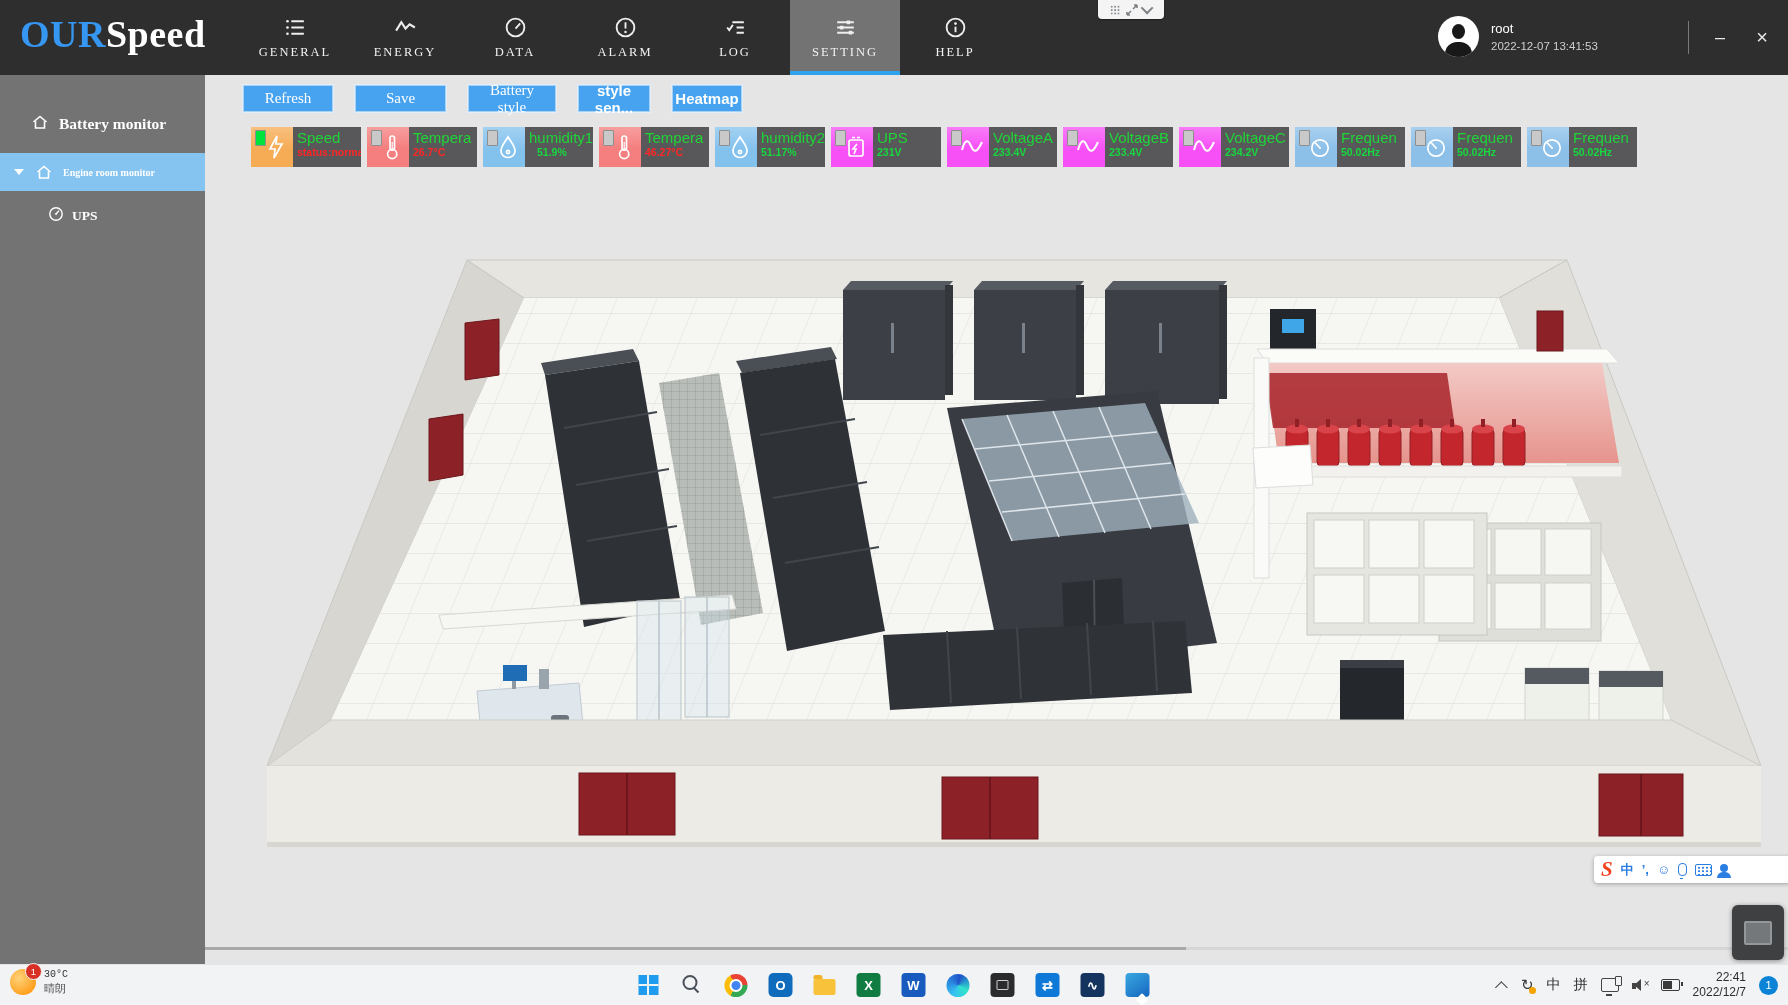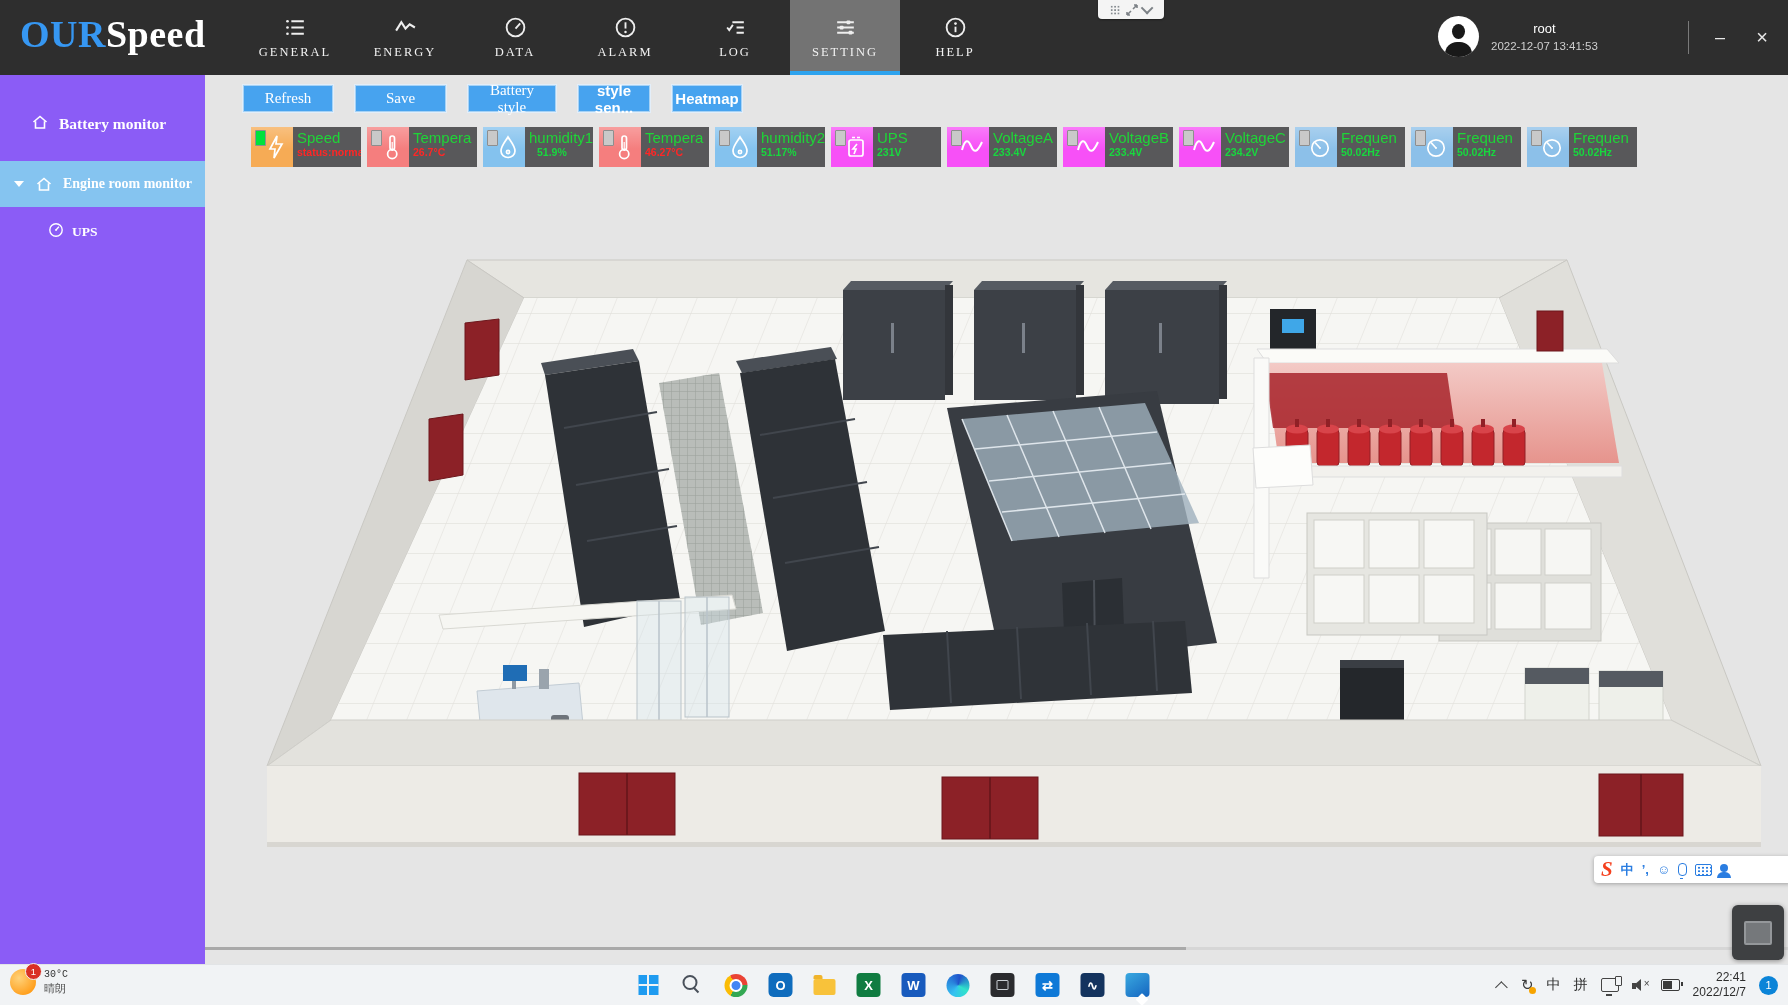--- a/index.html
+++ b/index.html
@@ -1,19 +1,19 @@
 <!DOCTYPE html>
 <html><head>
 <meta charset="utf-8">
 <style>
   html,body{margin:0;padding:0;background:#000;}
   #screen{position:relative;width:1788px;height:1005px;background:#fff;overflow:hidden;
           font-family:"Liberation Sans",sans-serif;-webkit-font-smoothing:antialiased;}
   
-  .titlebar{position:absolute;left:0;top:0;width:1788px;height:75px;background:#2e2e2e;text-align:center;}
+  .titlebar{position:absolute;left:0;top:0;width:1788px;height:75px;background:#2e2e2e;}
   .logo{position:absolute;left:20px;top:12px;font-family:"Liberation Serif",serif;font-weight:bold;font-size:38px;letter-spacing:.5px;}
   .logo .p1{color:#3697f2;} .logo .p2{color:#fff;}
   .tabs{position:absolute;left:240px;top:0;height:75px;display:flex;}
   .tab{width:110px;height:75px;display:flex;flex-direction:column;align-items:center;justify-content:center;gap:5px;cursor:pointer;}
   .tab.active{background:#737373;box-shadow:inset 0 -4px 0 #2da3ee;}
   .tab svg{width:25px;height:25px;}
   .tlab{font-family:"Liberation Serif",serif;font-size:12.5px;letter-spacing:2px;color:#f2f2f2;}
   .floatw{position:absolute;left:1098px;top:0;width:66px;height:19px;background:#f4f4f4;border-radius:0 0 4px 4px;
           display:flex;align-items:center;justify-content:center;gap:6px;box-shadow:0 1px 2px rgba(0,0,0,.35);}
   .fw-grid{width:10px;height:10px;background:radial-gradient(#878c91 1.1px,transparent 1.2px);background-size:3.4px 3.4px;}
@@ -22,21 +22,21 @@
   .avatar{width:41px;height:41px;border-radius:50%;background:#fff;position:relative;overflow:hidden;cursor:pointer;}
   .avatar::before{content:"";position:absolute;left:14px;top:8px;width:13px;height:15px;border-radius:50%;background:#191919;}
   .avatar::after{content:"";position:absolute;left:7px;top:26px;width:27px;height:16px;border-radius:12px 12px 0 0;background:#191919;}
   .uname{color:#fff;font-size:13px;margin-bottom:4px;}
   .utime{color:#cfcfcf;font-size:11.5px;}
   .windiv{position:absolute;left:1688px;top:21px;width:1px;height:33px;background:#7a7a7a;}
   .winbtn{position:absolute;top:0;height:75px;display:flex;align-items:center;justify-content:center;color:#e8e8e8;cursor:pointer;}
   .btn-min{left:1702px;width:36px;font-size:18px;}
   .btn-close{left:1742px;width:40px;font-size:20px;}
   
-  .side{position:absolute;left:0;top:75px;width:205px;bottom:40px;background:#8b5cf6;}
+  .side{position:absolute;left:0;top:75px;width:205px;bottom:40px;background:#737373;}
   .side-item{display:flex;align-items:center;color:#fff;font-family:"Liberation Serif",serif;font-weight:bold;cursor:pointer;}
   .caret{width:0;height:0;border-left:5px solid transparent;border-right:5px solid transparent;border-top:6px solid #fff;margin-right:3px;}
   
   .main{position:absolute;left:205px;top:75px;right:0;bottom:40px;background:#e5e5e5;}
   .toolbar{position:absolute;left:38px;top:10px;display:flex;gap:22px;}
   .tbtn{height:27px;background:#47a3ef;border:1px solid #a6d2f5;box-shadow:0 0 0 1px #e3eef9;color:#fff;
         display:flex;align-items:center;justify-content:center;cursor:pointer;}
   .tbtn.serif{font-family:"Liberation Serif",serif;font-size:15px;}
   .tbtn.sans{font-family:"Liberation Sans",sans-serif;font-size:15px;font-weight:bold;}
   .badges{position:absolute;left:46px;top:52px;display:flex;gap:6px;}
@@ -250,21 +250,21 @@
         <span><svg width="16" height="16" viewBox="0 0 16 16" fill="none" stroke="#fff" stroke-width="1.4">
             <circle cx="8" cy="8" r="6.2"></circle>
             <path d="M8,8 L11,4.6"></path>
             <circle cx="8" cy="8" r="0.9" fill="#fff" stroke="none"></circle>
           </svg></span>
         <span>UPS</span>
       </div>
     </aside>
   <style>
     .side [data-kind="battery"]{height:42px;margin-top:28px;padding-left:30px;font-size:15.5px;gap:9px;}
-    .side [data-kind="engine"]{height:46px;padding-left:14px;font-size:14px;gap:9px;margin-top:16px;}
+    .side [data-kind="engine"]{height:38px;padding-left:14px;font-size:10px;gap:9px;margin-top:8px;}
     .side [data-kind="engine"].active{background:#85c4f0;}
     .side [data-kind="ups"]{height:34px;padding-left:48px;font-size:13.5px;gap:8px;margin-top:8px;}
   </style>
 
   <main class="main">
 
     <div class="toolbar">
 
         <button class="tbtn serif" style="width: 90px;">Refresh</button>
 

